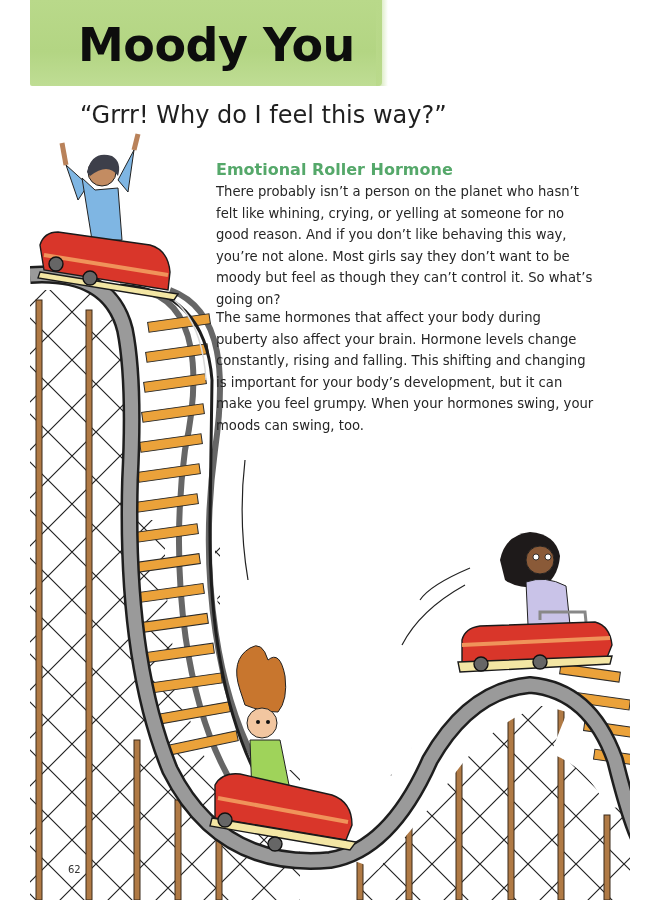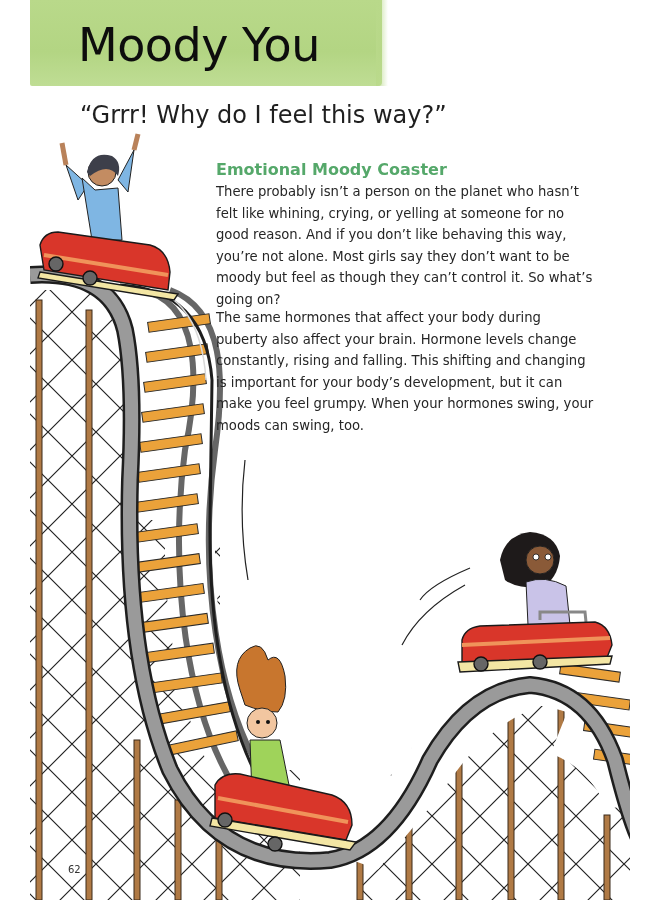--- a/index.html
+++ b/index.html
@@ -3,21 +3,21 @@
 <meta charset="utf-8">
 <style>
   html, body { margin: 0; padding: 0; background: #ffffff; }
   body { width: 660px; height: 900px; position: relative; overflow: hidden; font-family: "DejaVu Sans", sans-serif; }
   .page { position: absolute; left: 0; top: 0; width: 660px; height: 900px; background: #fff; }
   .title-band { position: absolute; left: 30px; top: 0; width: 352px; height: 86px;
     background: linear-gradient(180deg, #b9d98a 0%, #b3d583 60%, #bfdd94 100%);
     border-radius: 0 0 4px 2px; }
   .title-band::after { content: ""; position: absolute; right: -6px; top: 0; width: 12px; height: 86px;
     background: linear-gradient(90deg, rgba(185,217,138,0.9), rgba(255,255,255,0)); }
-  .title { position: absolute; left: 78px; top: 18px; margin: 0; font-size: 46px; font-weight: normal;
+  .title { position: absolute; left: 78px; top: 18px; margin: 0; font-size: 46px; font-weight: bold;
     color: #0d0d0d; letter-spacing: -0.5px; font-family: "DejaVu Sans", sans-serif; }
   .quote { position: absolute; left: 80px; top: 101px; font-size: 24px; color: #1f1f1f; margin: 0; }
   .section-heading { position: absolute; left: 216px; top: 160px; font-size: 16px; font-weight: bold;
     color: #55a86a; margin: 0; }
   .body-text { position: absolute; left: 216px; width: 380px; font-size: 13.2px; line-height: 21.5px;
     color: #262626; margin: 0; }
   .p1 { top: 181px; }
   .p2 { top: 307px; }
   .page-number { position: absolute; left: 56px; top: 864px; font-size: 10px; color: #333; margin-left: 12px; }
   .illustration { position: absolute; left: 0; top: 0; width: 660px; height: 900px; }
@@ -147,18 +147,18 @@
       <g stroke="#1a1a1a" stroke-width="1.4">
         <path d="M462 640 Q465 628 480 626 L595 622 Q610 626 612 645 L606 660 L462 664 Z" fill="#d9362a"></path>
         <path d="M462 645 L610 638" stroke="#f0935a" stroke-width="4"></path>
         <path d="M458 662 L612 656 L610 664 L460 672 Z" fill="#f3e6a4"></path>
         <circle cx="481" cy="664" r="7" fill="#666" stroke="#111"></circle>
         <circle cx="540" cy="662" r="7" fill="#666" stroke="#111"></circle>
       </g>
     </g>
   </svg>
 
-  <h2 class="section-heading">Emotional Moody Coaster</h2>
+  <h2 class="section-heading">Emotional Roller Hormone</h2>
   <p class="body-text p1">There probably isn’t a person on the planet who hasn’t felt like whining, crying, or yelling at someone for no good reason. And if you don’t like behaving this way, you’re not alone. Most girls say they don’t want to be moody but feel as though they can’t control it. So what’s going on?</p>
   <p class="body-text p2">The same hormones that affect your body during puberty also affect your brain. Hormone levels change constantly, rising and falling. This shifting and changing is important for your body’s development, but it can make you feel grumpy. When your hormones swing, your moods can swing, too.</p>
 
   <span class="page-number">62</span>
 </div>
 
 </body></html>

